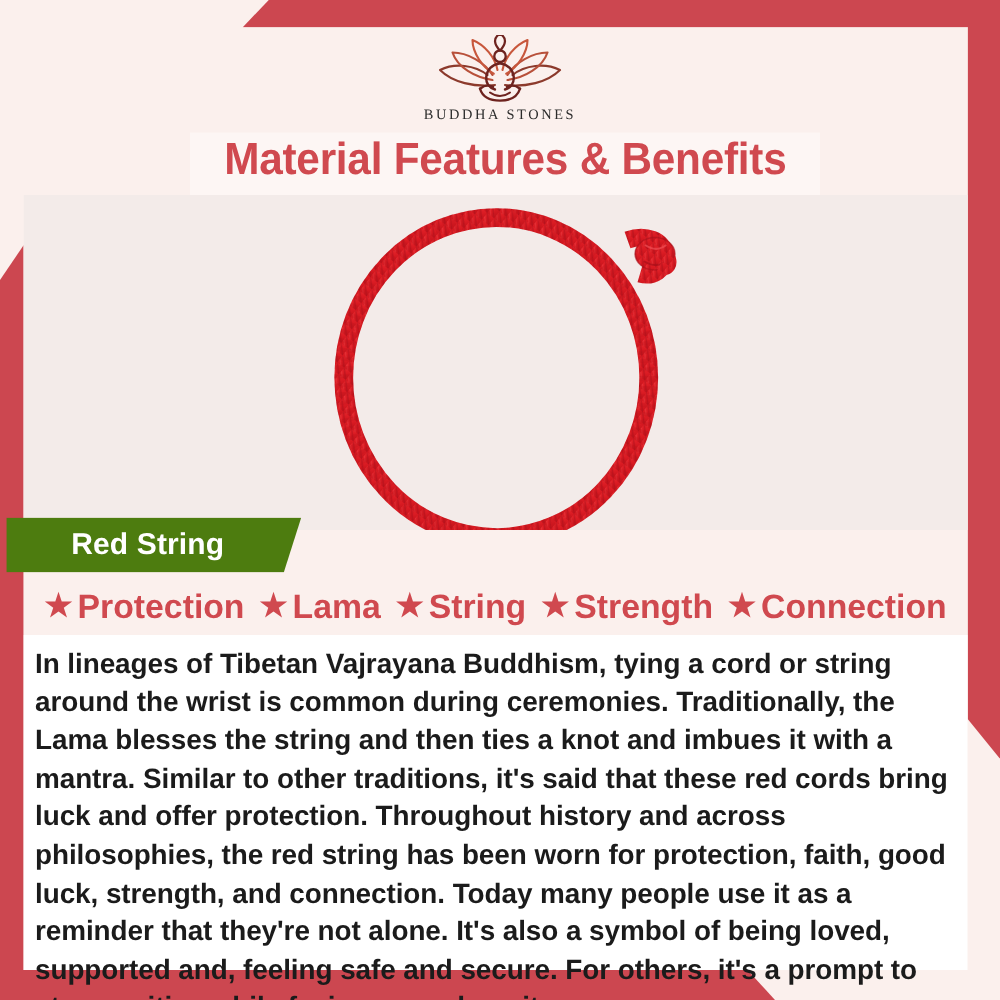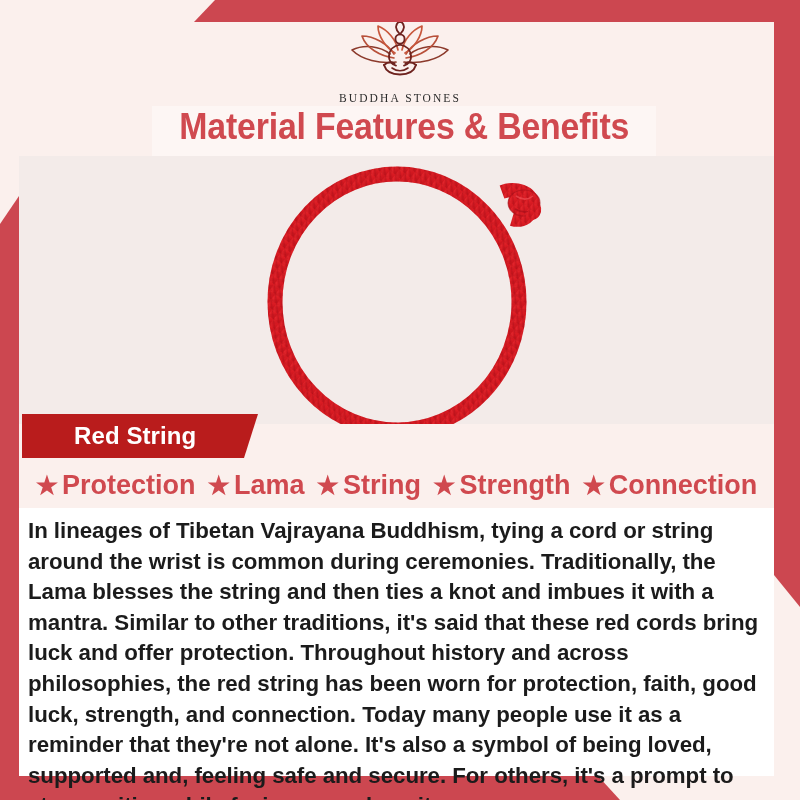--- a/index.html
+++ b/index.html
@@ -30,21 +30,21 @@
   }
   .deco-bottom {
     position:absolute; left:0; bottom:0; width:800px; height:24px;
     background:#cc4750;
     clip-path:polygon(0 0, 598px 0, 620px 24px, 0 24px);
   }
 
   
   .logo-wrap {
     position:absolute; top:22px; left:0; width:800px; height:82px;
-    display:flex; flex-direction:column; align-items:center; justify-content:space-between;
+    display:flex; flex-direction:column; align-items:center; justify-content:center;
   }
   .logo-mark { width:128px; height:56px; display:block; }
   .logo-text {
     font-family:"Liberation Serif", serif;
     font-size:11.5px; letter-spacing:2.1px; color:#2b2b2b;
     margin-top:2px; font-weight:400;
   }
 
   
   .title-band {
@@ -62,22 +62,22 @@
   
   .hero {
     position:absolute; top:156px; left:19px; width:755px; height:268px;
     background:#f3ebe9;
     overflow:hidden;
   }
   .hero-photo { position:absolute; top:0; left:0; width:755px; height:268px; }
 
   
   .banner {
-    position:absolute; top:414px; left:22px; height:44px; width:236px;
-    background:#b91c1c;
+    position:absolute; top:414px; left:5px; height:44px; width:236px;
+    background:#4d7c0f;
     clip-path:polygon(0 0, 236px 0, 222px 44px, 0 44px);
     display:flex; align-items:center;
   }
   .banner-label {
     font-family:"Liberation Sans Narrow","Liberation Sans", sans-serif;
     color:#ffffff; font-weight:700; font-size:24px;
     margin-left:52px; letter-spacing:0.1px; white-space:nowrap;
   }
   .banner-strip {
     position:absolute; top:414px; left:19px; width:755px; height:44px;

